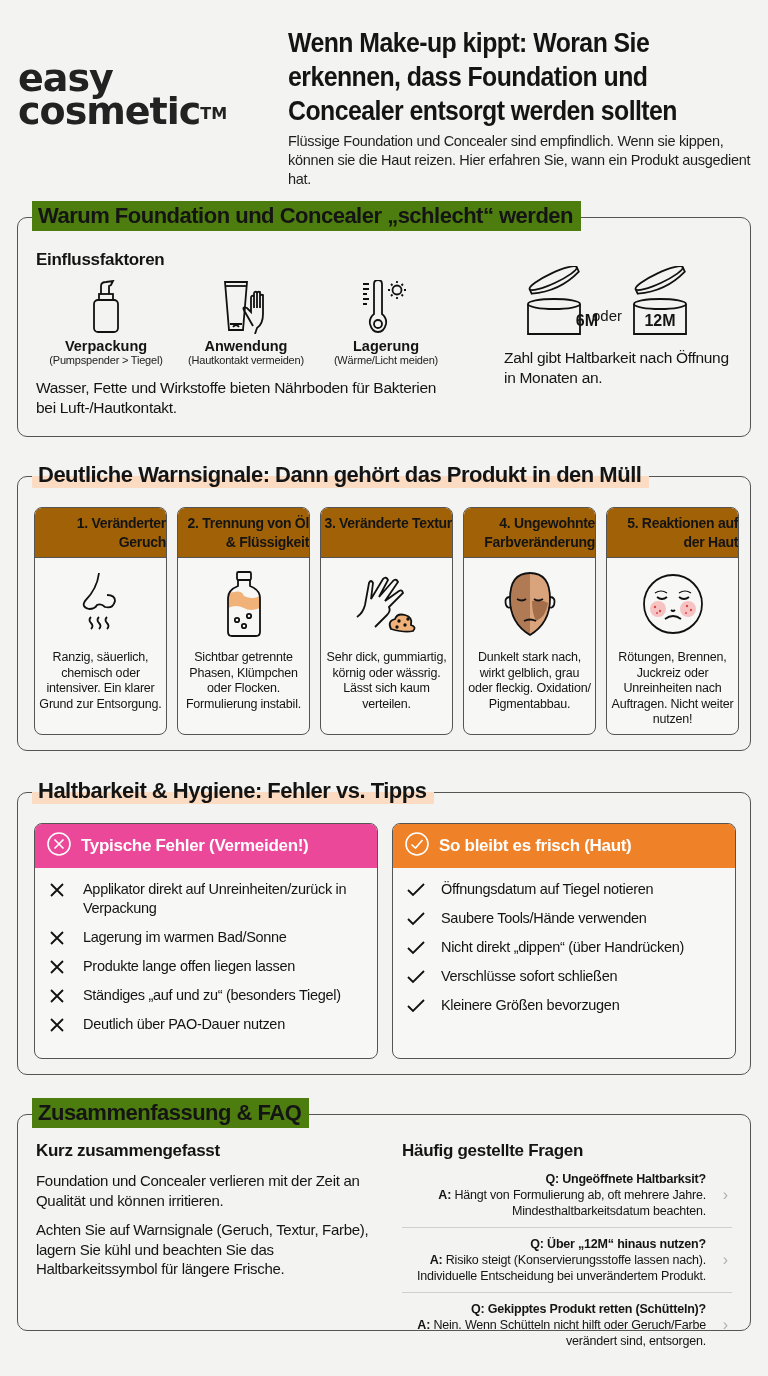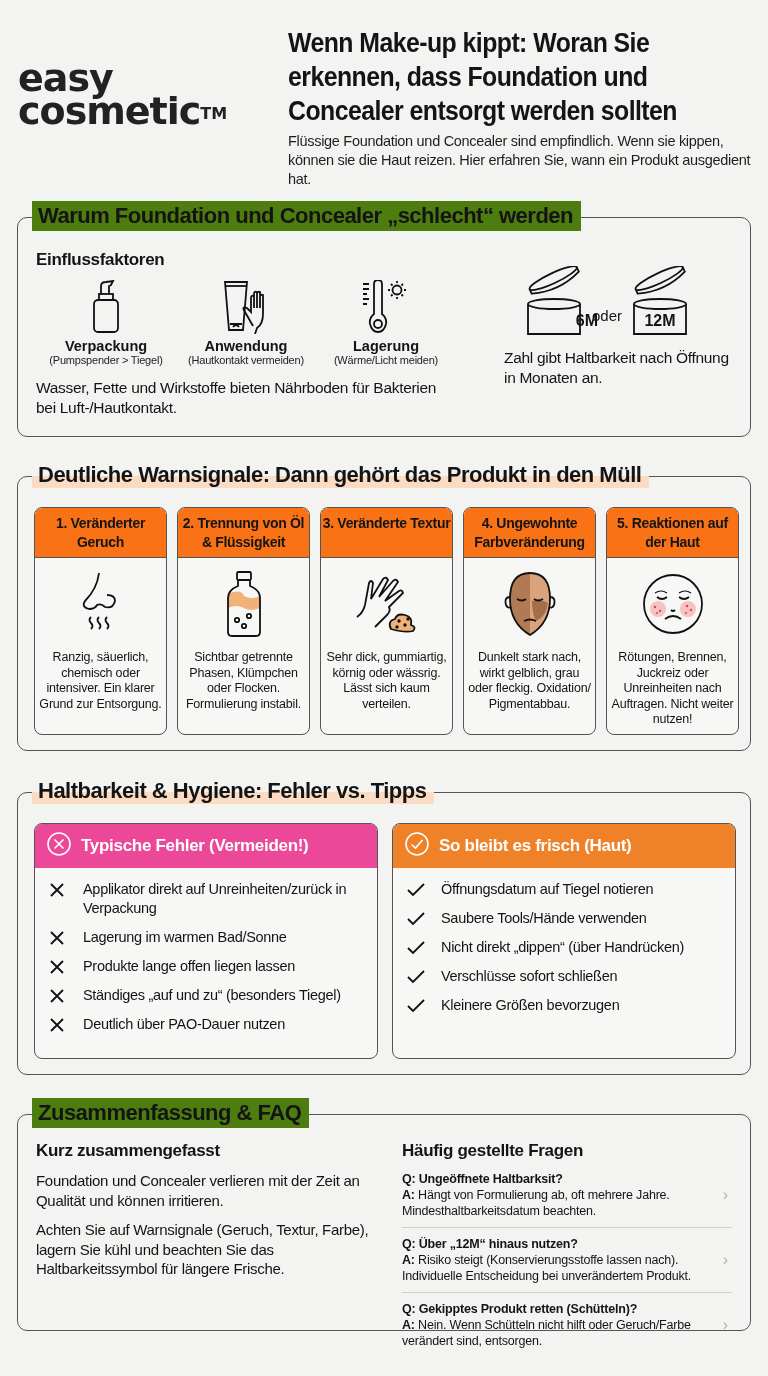--- a/index.html
+++ b/index.html
@@ -73,24 +73,24 @@
   .pao-text { font-size: 15.5px; line-height: 20px; margin-top: 10px; letter-spacing: -0.3px; }
 
   
   .cards { position: absolute; left: 16px; top: 30px; display: flex; gap: 10px; }
   .card {
     width: 133px; height: 228px;
     border: 1.5px solid #555; border-radius: 8px;
     background: #f7f7f6; overflow: hidden;
   }
   .card-head {
-    background: #f97316;
+    background: #a16207;
     height: 50px;
     border-bottom: 1.5px solid #555;
-    text-align: center; font-weight: bold;
+    text-align: right; font-weight: bold;
     font-size: 14px; line-height: 19px; padding-top: 6px;
     letter-spacing: -0.3px;
   }
   .card-ico { height: 92px; display: flex; align-items: center; justify-content: center; }
   .card-text { text-align: center; font-size: 12.5px; line-height: 15.6px; padding: 0 3px; letter-spacing: -0.2px; }
 
   
   .panel {
     position: absolute; top: 30px;
     width: 344px; height: 236px;
@@ -103,21 +103,21 @@
   }
   .panel-head .circ { margin-right: 10px; }
   .panel ul { list-style: none; padding: 12px 0 0 14px; }
   .panel li { display: flex; font-size: 14.5px; line-height: 19px; margin-bottom: 10px; letter-spacing: -0.3px; }
   .panel li .mk { width: 34px; flex: none; display: flex; align-items: center; height: 19px; }
 
   
   .s4-left { position: absolute; left: 18px; top: 26px; width: 340px; }
   .s4-left p { font-size: 15px; line-height: 19.5px; margin-top: 10px; letter-spacing: -0.3px; }
   .s4-right { position: absolute; left: 384px; top: 26px; width: 330px; }
-  .faq-item { position: relative; padding: 8px 26px 8px 0; border-bottom: 1px solid #cfcfcf; font-size: 12.5px; line-height: 16px; letter-spacing: -0.2px; }
+  .faq-item { position: relative; padding: 8px 26px 8px 0; border-bottom: 1px solid #cfcfcf; font-size: 12.5px; line-height: 16px; letter-spacing: -0.2px; text-align: right; }
   .faq-item:last-child { border-bottom: none; }
   .faq-item .q { font-weight: bold; }
   .faq-item .a b { font-weight: bold; }
   .faq-item .chev { position: absolute; right: 4px; top: 24px; color: #b0b0b0; font-size: 16px; }
 </style>
 </head>
 <body>
 
 <div class="abs logo">
   <div>easy</div>

